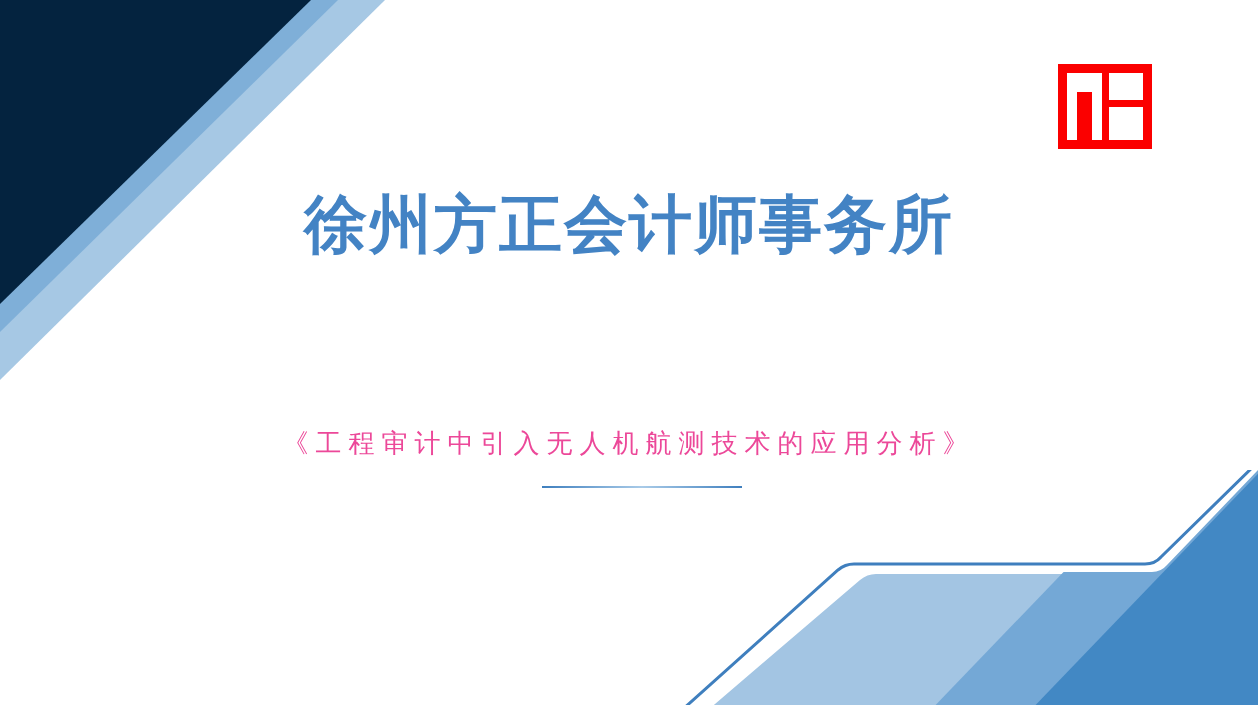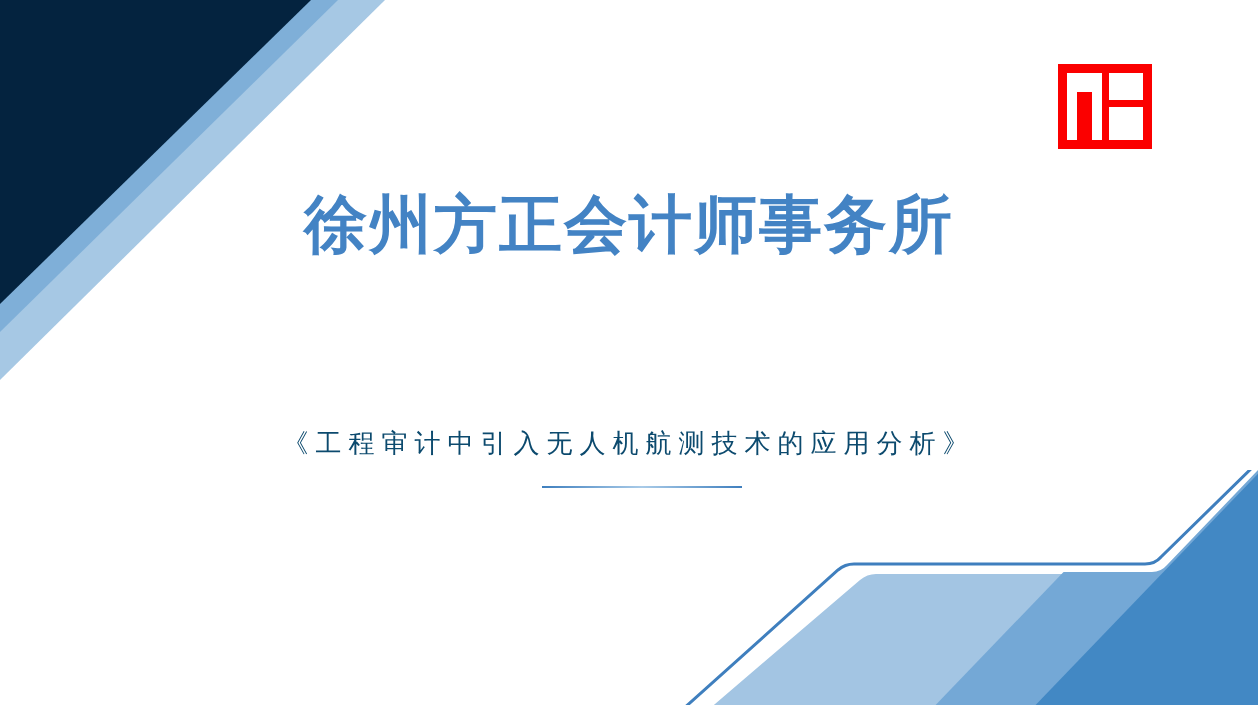--- a/index.html
+++ b/index.html
@@ -58,21 +58,21 @@
   }
   #title-line-1 { }
   #subtitle-block {
     position: absolute;
     left: 0;
     top: 424px;
     width: 1258px;
     text-align: center;
   }
   #subtitle-text {
-    color: #0c4a6e;
+    color: #ec4899;
     font-size: 26px;
     line-height: 38px;
     letter-spacing: 7px;
     white-space: nowrap;
   }
   #subtitle-rule {
     position: absolute;
     left: 542px;
     top: 486px;
     width: 200px;

